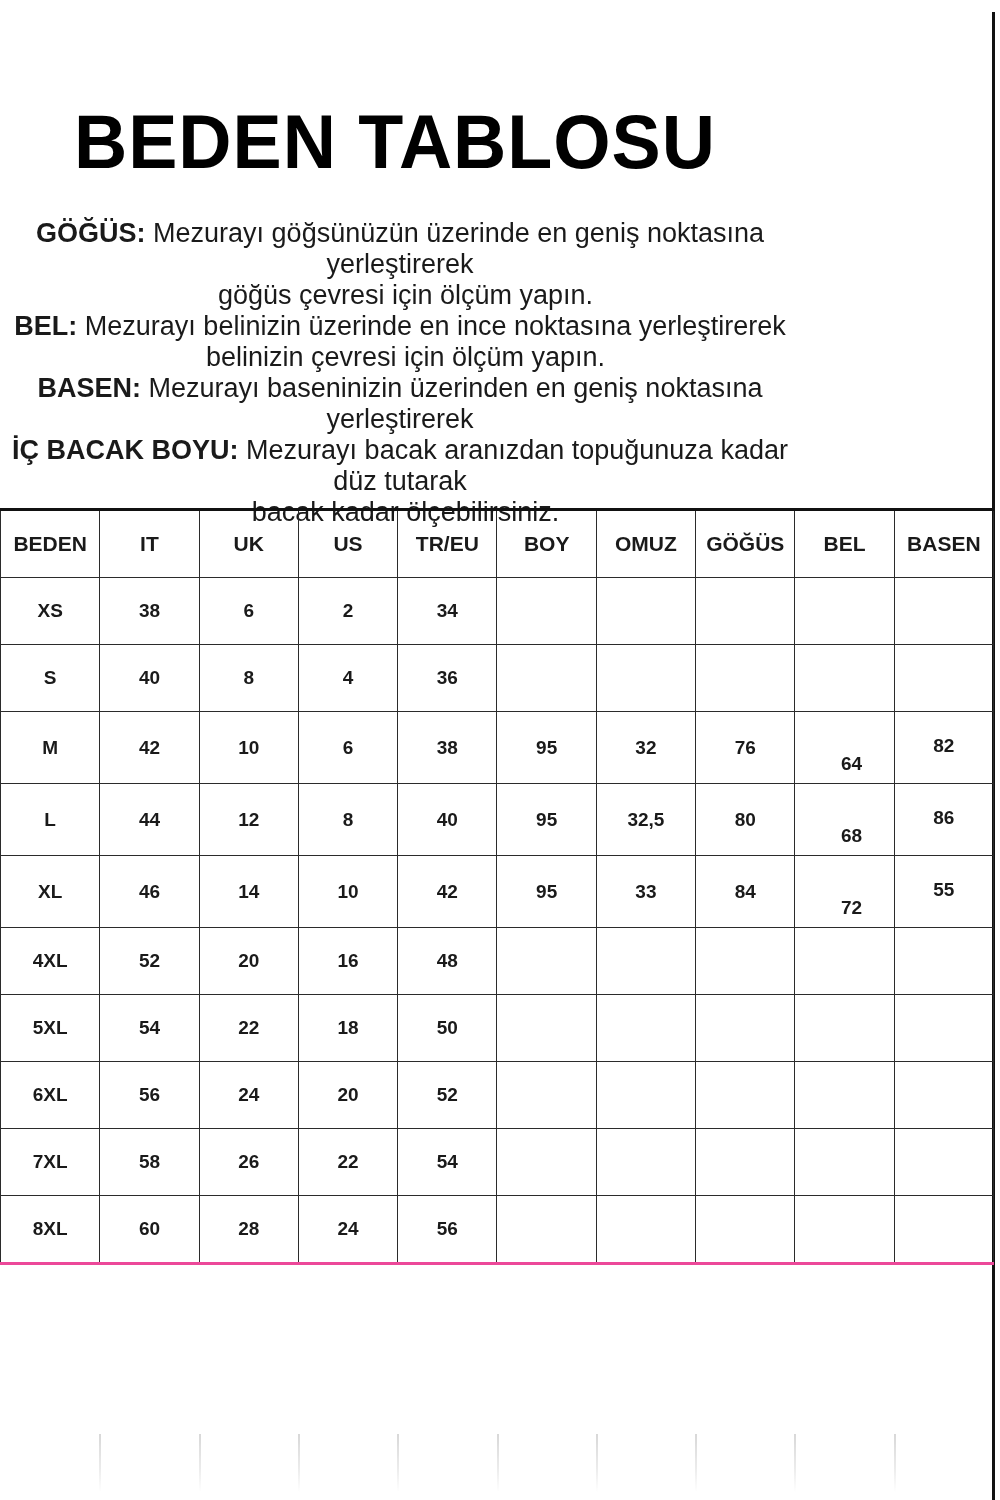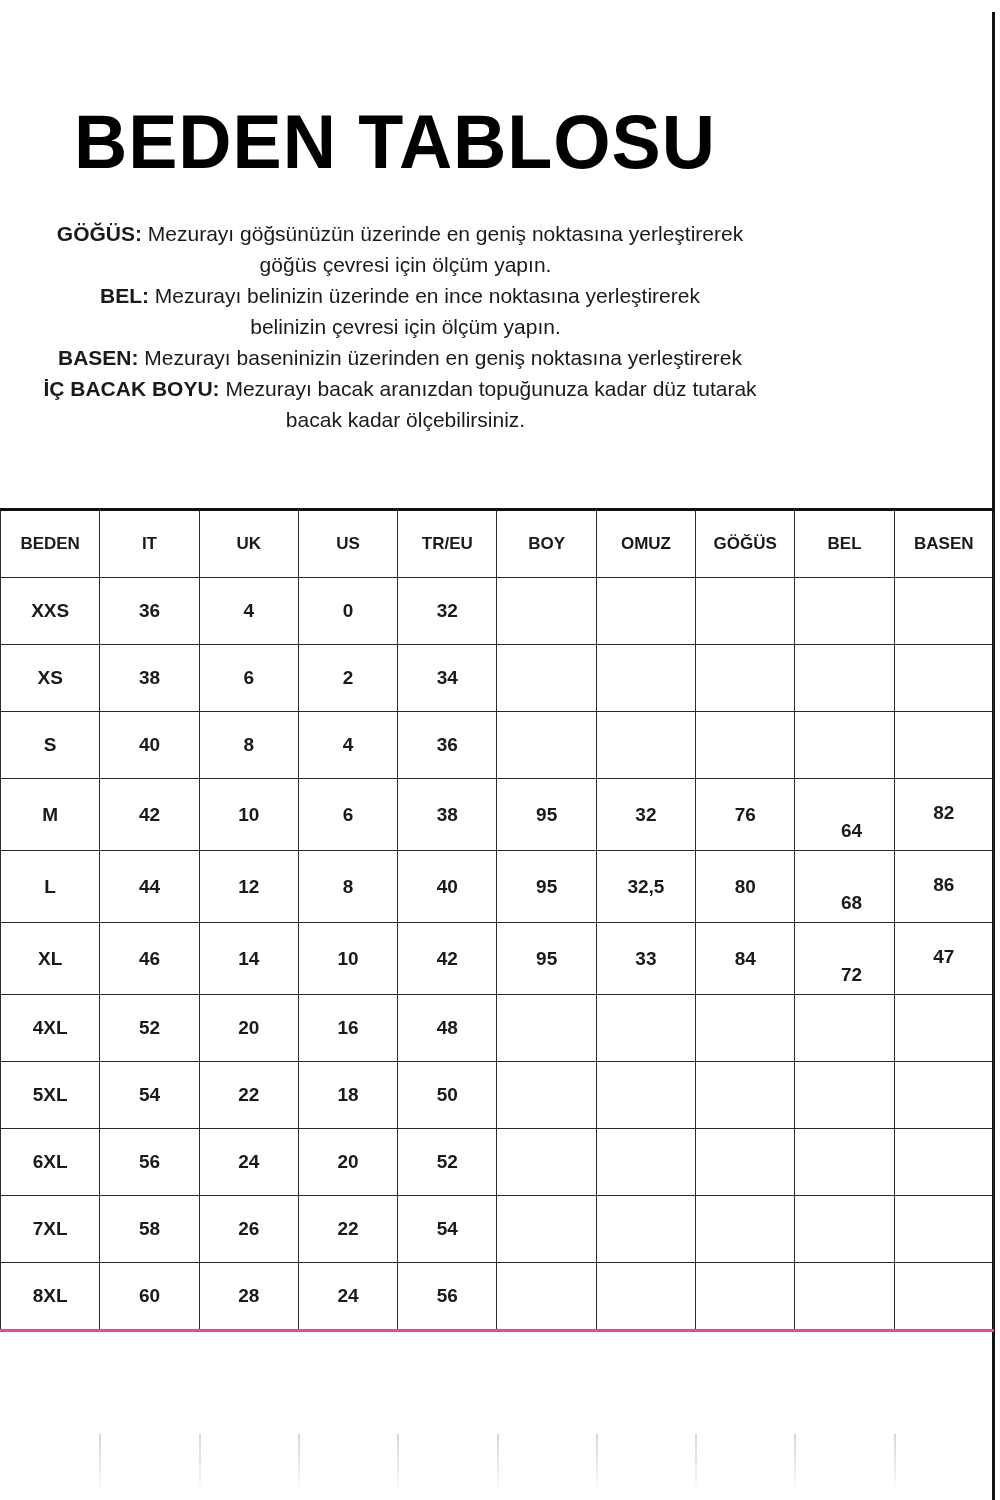--- a/index.html
+++ b/index.html
@@ -47,21 +47,21 @@
 
   
   .instructions {
     position: absolute;
     top: 218px;
     left: 0;
     width: 800px;
     text-align: center;
   }
   .instr-block {
-    font-size: 21px;
+    font-size: 27px;
     line-height: 31px;
     color: #1a1a1a;
     text-align: center;
   }
   .instr-block .lbl {
     font-weight: bold;
     white-space: nowrap;
   }
   .instr-block .txt {
     font-weight: normal;
@@ -88,21 +88,21 @@
     border: 1px solid #2b2b2b;
     height: 66px;
     text-align: center;
     vertical-align: middle;
     font-size: 19px;
     color: #1a1a1a;
     padding: 0;
   }
   .size-table thead th {
     font-weight: bold;
-    font-size: 17px;
+    font-size: 21px;
     border-top: 3px solid #111111;
     border-bottom: 1px solid #2b2b2b;
     height: 66px;
   }
   .size-table tbody td {
     font-weight: bold;
   }
   .size-table tbody tr:last-child td {
     border-bottom: 3px solid #ec4899;
   }
@@ -188,36 +188,20 @@
         <th>TR/EU</th>
         <th>BOY</th>
         <th>OMUZ</th>
         <th>GÖĞÜS</th>
         <th>BEL</th>
         <th>BASEN</th>
       </tr>
   </thead>
   <tbody>
       <tr>
-        <td>XXS</td>
-        <td>36</td>
-        <td>4</td>
-        <td>0</td>
-        <td>32</td>
-        <td></td>
-        <td></td>
-        <td></td>
-        <td class="cell-low bel">
-          <span class="v"></span>
-        </td>
-        <td class="cell-low">
-          <span class="v"></span>
-        </td>
-      </tr>
-      <tr>
         <td>XS</td>
         <td>38</td>
         <td>6</td>
         <td>2</td>
         <td>34</td>
         <td></td>
         <td></td>
         <td></td>
         <td class="cell-low bel">
           <span class="v"></span>
@@ -280,21 +264,21 @@
         <td>14</td>
         <td>10</td>
         <td>42</td>
         <td>95</td>
         <td>33</td>
         <td>84</td>
         <td class="cell-low bel">
           <span class="v">72</span>
         </td>
         <td class="cell-low">
-          <span class="v">47</span>
+          <span class="v">55</span>
         </td>
       </tr>
       <tr>
         <td>4XL</td>
         <td>52</td>
         <td>20</td>
         <td>16</td>
         <td>48</td>
         <td></td>
         <td></td>

